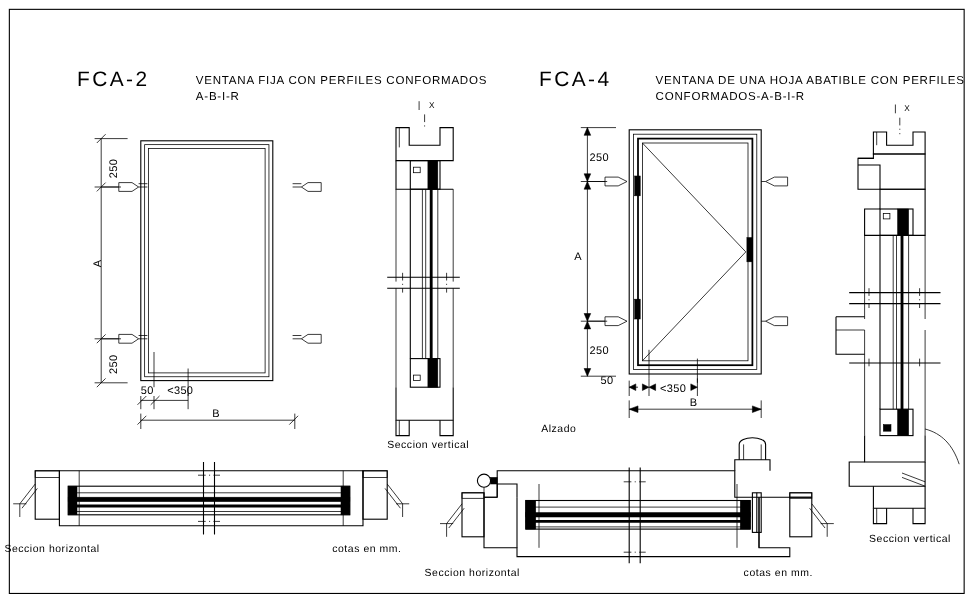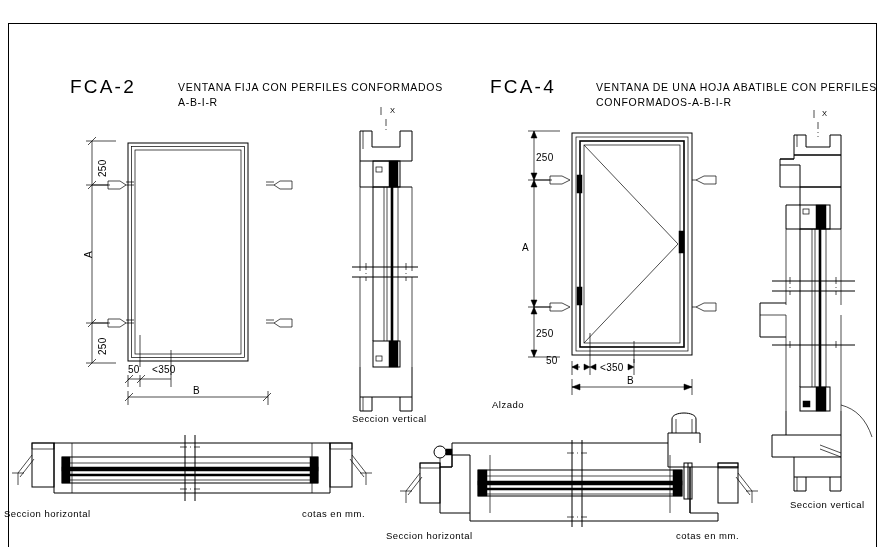--- a/index.html
+++ b/index.html
@@ -1,18 +1,18 @@
 <!DOCTYPE html>
 <html><head>
 <meta charset="utf-8">
 <style>
   html,body{margin:0;padding:0;background:#ffffff;}
   body{width:885px;height:547px;position:relative;overflow:hidden;
        font-family:"Liberation Sans", sans-serif;color:#000;}
-  .sheet{position:absolute;left:0;top:0;width:885px;height:484px;margin-top:15px;}
+  .sheet{position:absolute;left:0;top:0;width:885px;height:484px;}
   .border{position:absolute;left:8px;top:8px;width:869px;height:532px;
           border:1.5px solid #000;box-sizing:border-box;}
   svg{position:absolute;left:0;top:0;width:885px;height:547px;}
   text{font-family:"Liberation Sans", sans-serif;fill:#000;}
   .t-big{font-size:19px;letter-spacing:2.2px;}
   .t-hdr{font-size:10.5px;letter-spacing:0.7px;}
   .t-dim{font-size:10px;letter-spacing:0.3px;}
   .t-lbl{font-size:9.5px;letter-spacing:0.5px;}
   .t-x{font-size:7.5px;}
   .ln{stroke:#000;fill:none;stroke-width:1;}

